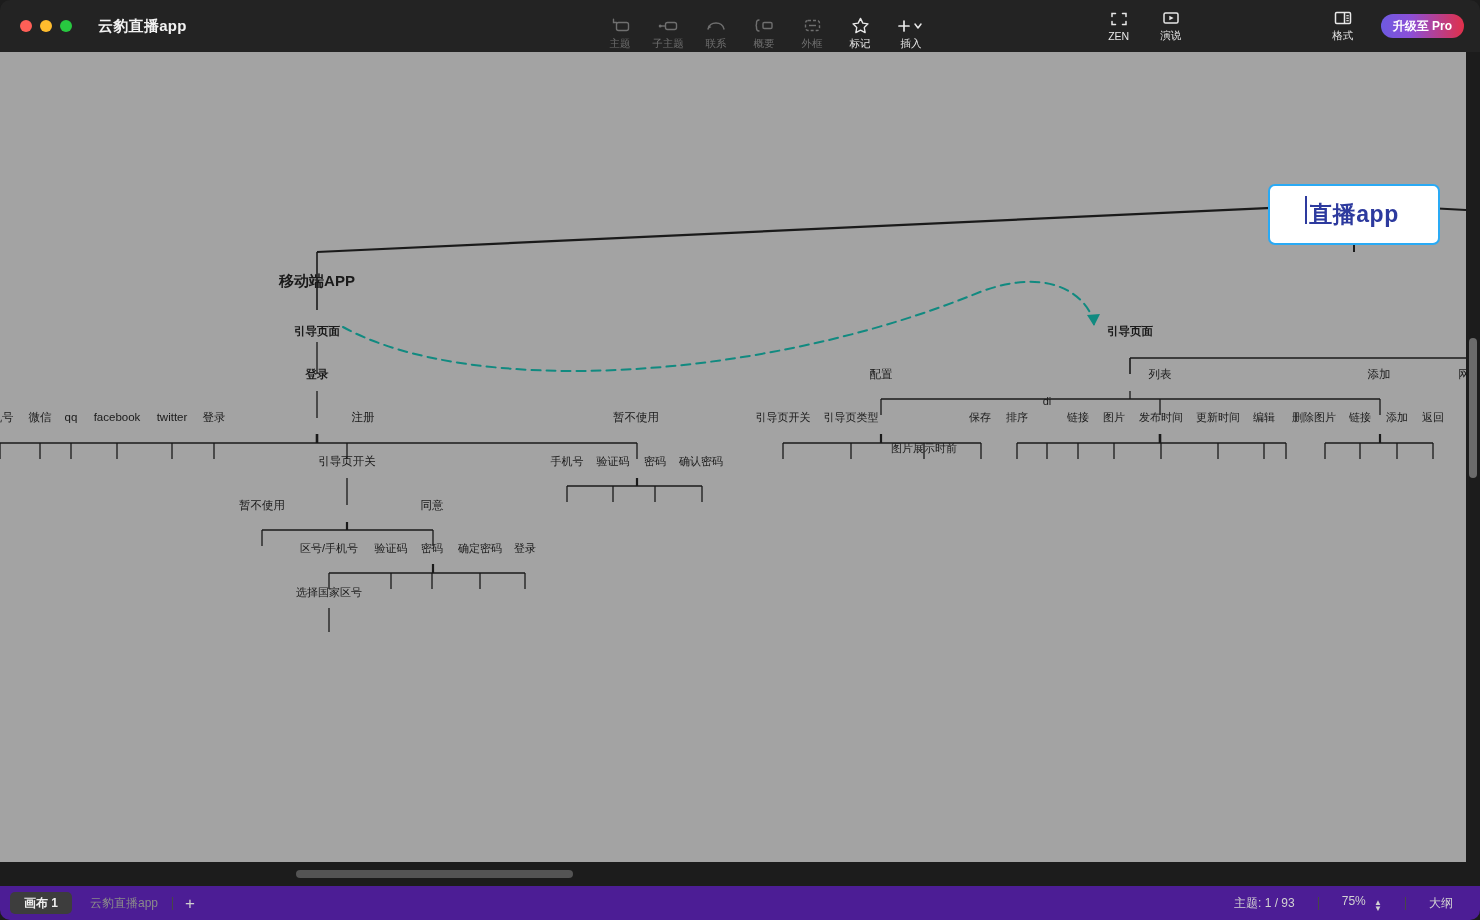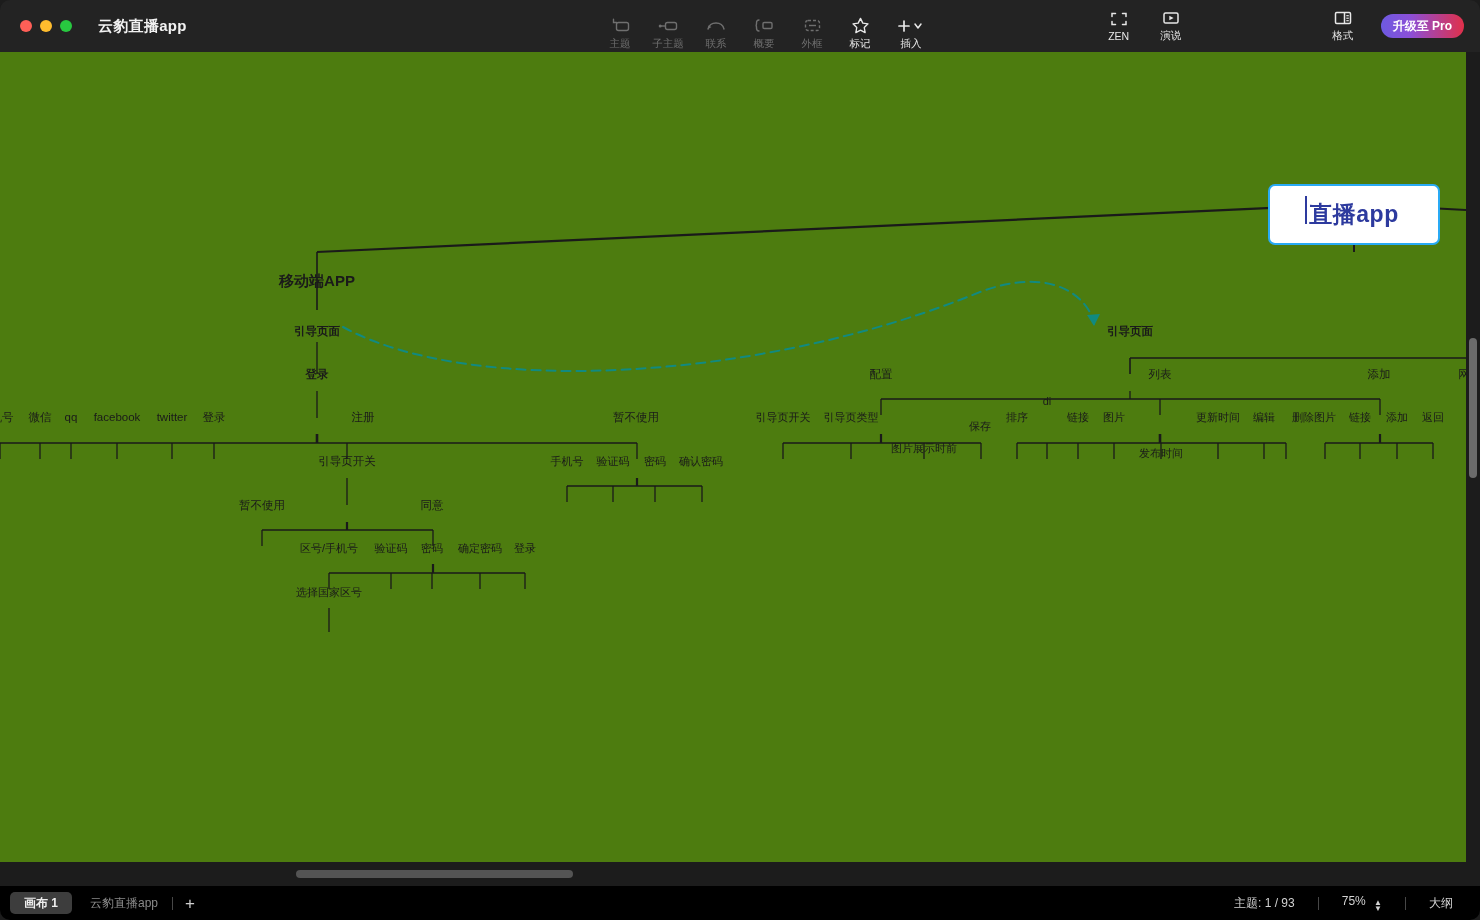--- a/index.html
+++ b/index.html
@@ -56,21 +56,21 @@
     margin-left: 14px; margin-right: 16px;
     height: 24px; padding: 0 12px; border-radius: 12px;
     background: linear-gradient(90deg, #6d5ae0 0%, #8b4fd8 35%, #e0304a 100%);
     color: #fff; font-size: 12px; font-weight: bold;
     display: flex; align-items: center; justify-content: center; white-space: nowrap;
   }
 
   
   .canvas {
     position: absolute; top: 52px; left: 0; width: 1466px; height: 810px;
-    background: #4d7c0f; overflow: hidden;
+    background: #a3a3a3; overflow: hidden;
   }
   .canvas svg { position: absolute; top: 0; left: 0; }
 
   .node {
     position: absolute; white-space: nowrap; color: #1a1a1a;
     transform: translate(-50%, -50%);
   }
   .node.lvl1 { font-size: 15px; font-weight: bold; }
   .node.lvl2 { font-size: 11.5px; font-weight: bold; }
   .node.lvl3 { font-size: 11.5px; }
@@ -105,21 +105,21 @@
     background: #1c1c1c; display: flex; align-items: center;
   }
   .hscroll .thumb {
     position: absolute; left: 296px; top: 8px; width: 277px; height: 8px;
     background: #545454; border-radius: 4px;
   }
 
   
   .statusbar {
     position: absolute; left: 0; bottom: 0; width: 1480px; height: 34px;
-    background: #000000; display: flex; align-items: center;
+    background: #4c1d95; display: flex; align-items: center;
     border-bottom-left-radius: 10px; border-bottom-right-radius: 10px;
   }
   .canvas-tab {
     margin-left: 10px; height: 22px; padding: 0 14px; border-radius: 5px;
     background: #3d3d3d; color: #efefef; font-size: 12px; font-weight: bold;
     display: flex; align-items: center;
   }
   .sheet-name { margin-left: 18px; color: #8a8a8a; font-size: 12px; }
   .vsep { margin-left: 14px; width: 1px; height: 13px; background: #474747; }
   .plus-tab { margin-left: 12px; color: #cfcfcf; font-size: 17px; line-height: 1; }
@@ -390,27 +390,27 @@
 
     <div class="node lvl2" style="left:1130px; top:279px;">引导页面</div>
     <div class="node lvl3" style="left:881px;  top:322px;">配置</div>
     <div class="node lvl3" style="left:1160px; top:322px;">列表</div>
     <div class="node lvl3" style="left:1379px; top:322px;">添加</div>
     <div class="node lvl3" style="left:1464px; top:322px;">网</div>
 
     <div class="node lvl4" style="left:783px; top:365px;">引导页开关</div>
     <div class="node lvl4" style="left:851px; top:365px;">引导页类型</div>
     <div class="node lvl4" style="left:924px; top:365px;margin-top:31px;">图片展示时前</div>
-    <div class="node lvl4" style="left:980px; top:374px;">保存</div>
+    <div class="node lvl4" style="left:980px; top:365px;">保存</div>
 
     <div class="node lvl4" style="left:1017px; top:365px;">排序</div>
     <div class="node lvl4" style="left:1047px; top:349px;">di</div>
     <div class="node lvl4" style="left:1078px; top:365px;">链接</div>
     <div class="node lvl4" style="left:1114px; top:365px;">图片</div>
-    <div class="node lvl4" style="left:1161px; top:365px;margin-top:36px;">发布时间</div>
+    <div class="node lvl4" style="left:1161px; top:365px;">发布时间</div>
     <div class="node lvl4" style="left:1218px; top:365px;">更新时间</div>
     <div class="node lvl4" style="left:1264px; top:365px;">编辑</div>
     <div class="node lvl4" style="left:1287px; top:365px;margin-left:16px;">删除</div>
 
     <div class="node lvl4" style="left:1325px; top:365px;">图片</div>
     <div class="node lvl4" style="left:1360px; top:365px;">链接</div>
     <div class="node lvl4" style="left:1397px; top:365px;">添加</div>
     <div class="node lvl4" style="left:1433px; top:365px;">返回</div>
   </div>
 

